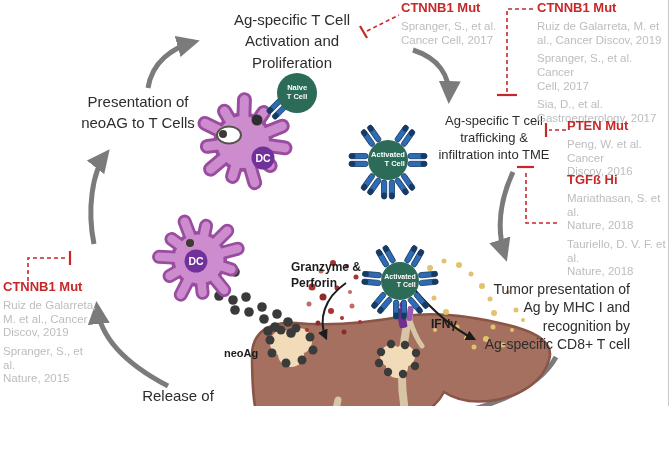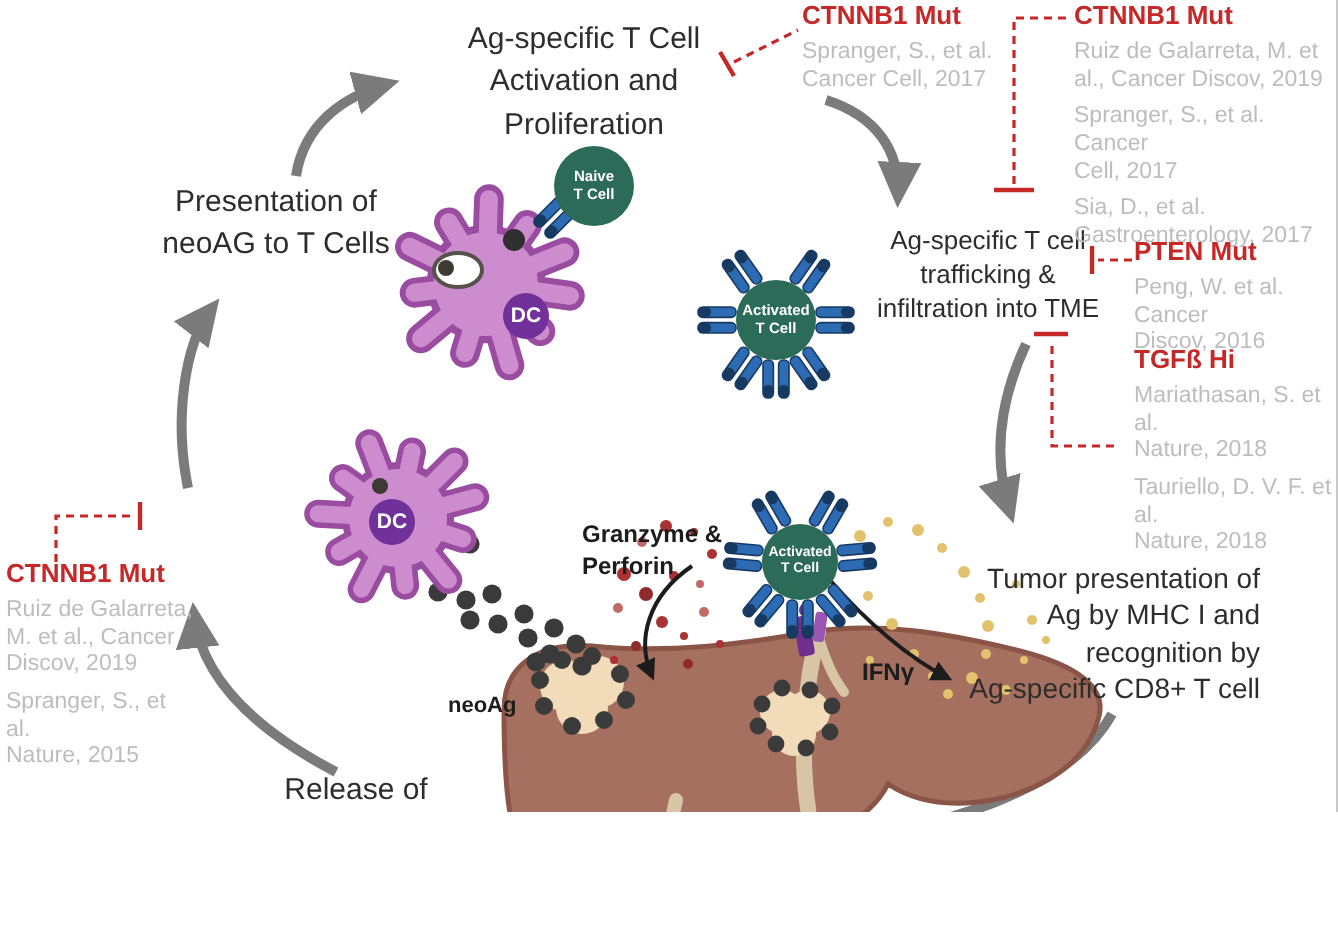--- a/index.html
+++ b/index.html
@@ -14,21 +14,21 @@
     white-space:pre-line;color:#2d2d2d;font-size:15px;line-height:1.42;
   }
   .step.small{font-size:13px;line-height:1.3;}
   .step.mid{font-size:14px;line-height:1.32;text-align:right;}
   .ann{position:absolute;}
   .ann-title{font-weight:bold;color:#C62828;font-size:13px;line-height:1.1;}
   .ann-ref{color:#BDBDBD;font-size:11.5px;line-height:1.18;margin-top:5px;white-space:pre-line;}
   .mol{position:absolute;font-weight:bold;color:#1c1c1c;white-space:pre-line;line-height:1.3;}
   .cell-label{
     position:absolute;transform:translate(-50%,-50%);color:#ffffff;font-weight:bold;
-    text-align:center;white-space:pre-line;line-height:1.15;
+    text-align:right;white-space:pre-line;line-height:1.15;
   }
   .right-border{position:absolute;right:0;top:0;width:1px;height:466px;background:#c9c9c9;}
 </style>
 </head>
 <body>
 
 <div id="canvas">
 
   <svg id="gfx" width="669" height="466" viewBox="0 0 669 466">
     <defs>
@@ -271,21 +271,21 @@
 recognition by
 Ag-specific CD8+ T cell</div>
   <div class="step" style="left:356px;top:447px;width:120px;">Tumor lysis
 and killing</div>
   <div class="step" style="left:178px;top:406px;width:130px;">Release of
 neoAg cell TME</div>
 
   <div class="mol" style="left:291px;top:260px;font-size:12px;">Granzyme &amp;
 Perforin</div>
   <div class="mol" style="left:224px;top:330px;font-size:11px;margin-top:16px;">neoAg</div>
-  <div class="mol" style="left:431px;top:329px;font-size:12px;">IFNγ</div>
+  <div class="mol" style="left:431px;top:317px;font-size:12px;">IFNγ</div>
 
   <div class="cell-label" style="left:263px;top:158px;font-size:10.5px;">DC</div>
   <div class="cell-label" style="left:196px;top:261px;font-size:10.5px;">DC</div>
   <div class="cell-label" style="left:297px;top:93px;font-size:7.5px;">Naive
 T Cell</div>
   <div class="cell-label" style="left:388px;top:160px;font-size:7.5px;">Activated
 T Cell</div>
   <div class="cell-label" style="left:400px;top:281px;font-size:7px;">Activated
 T Cell</div>
 

